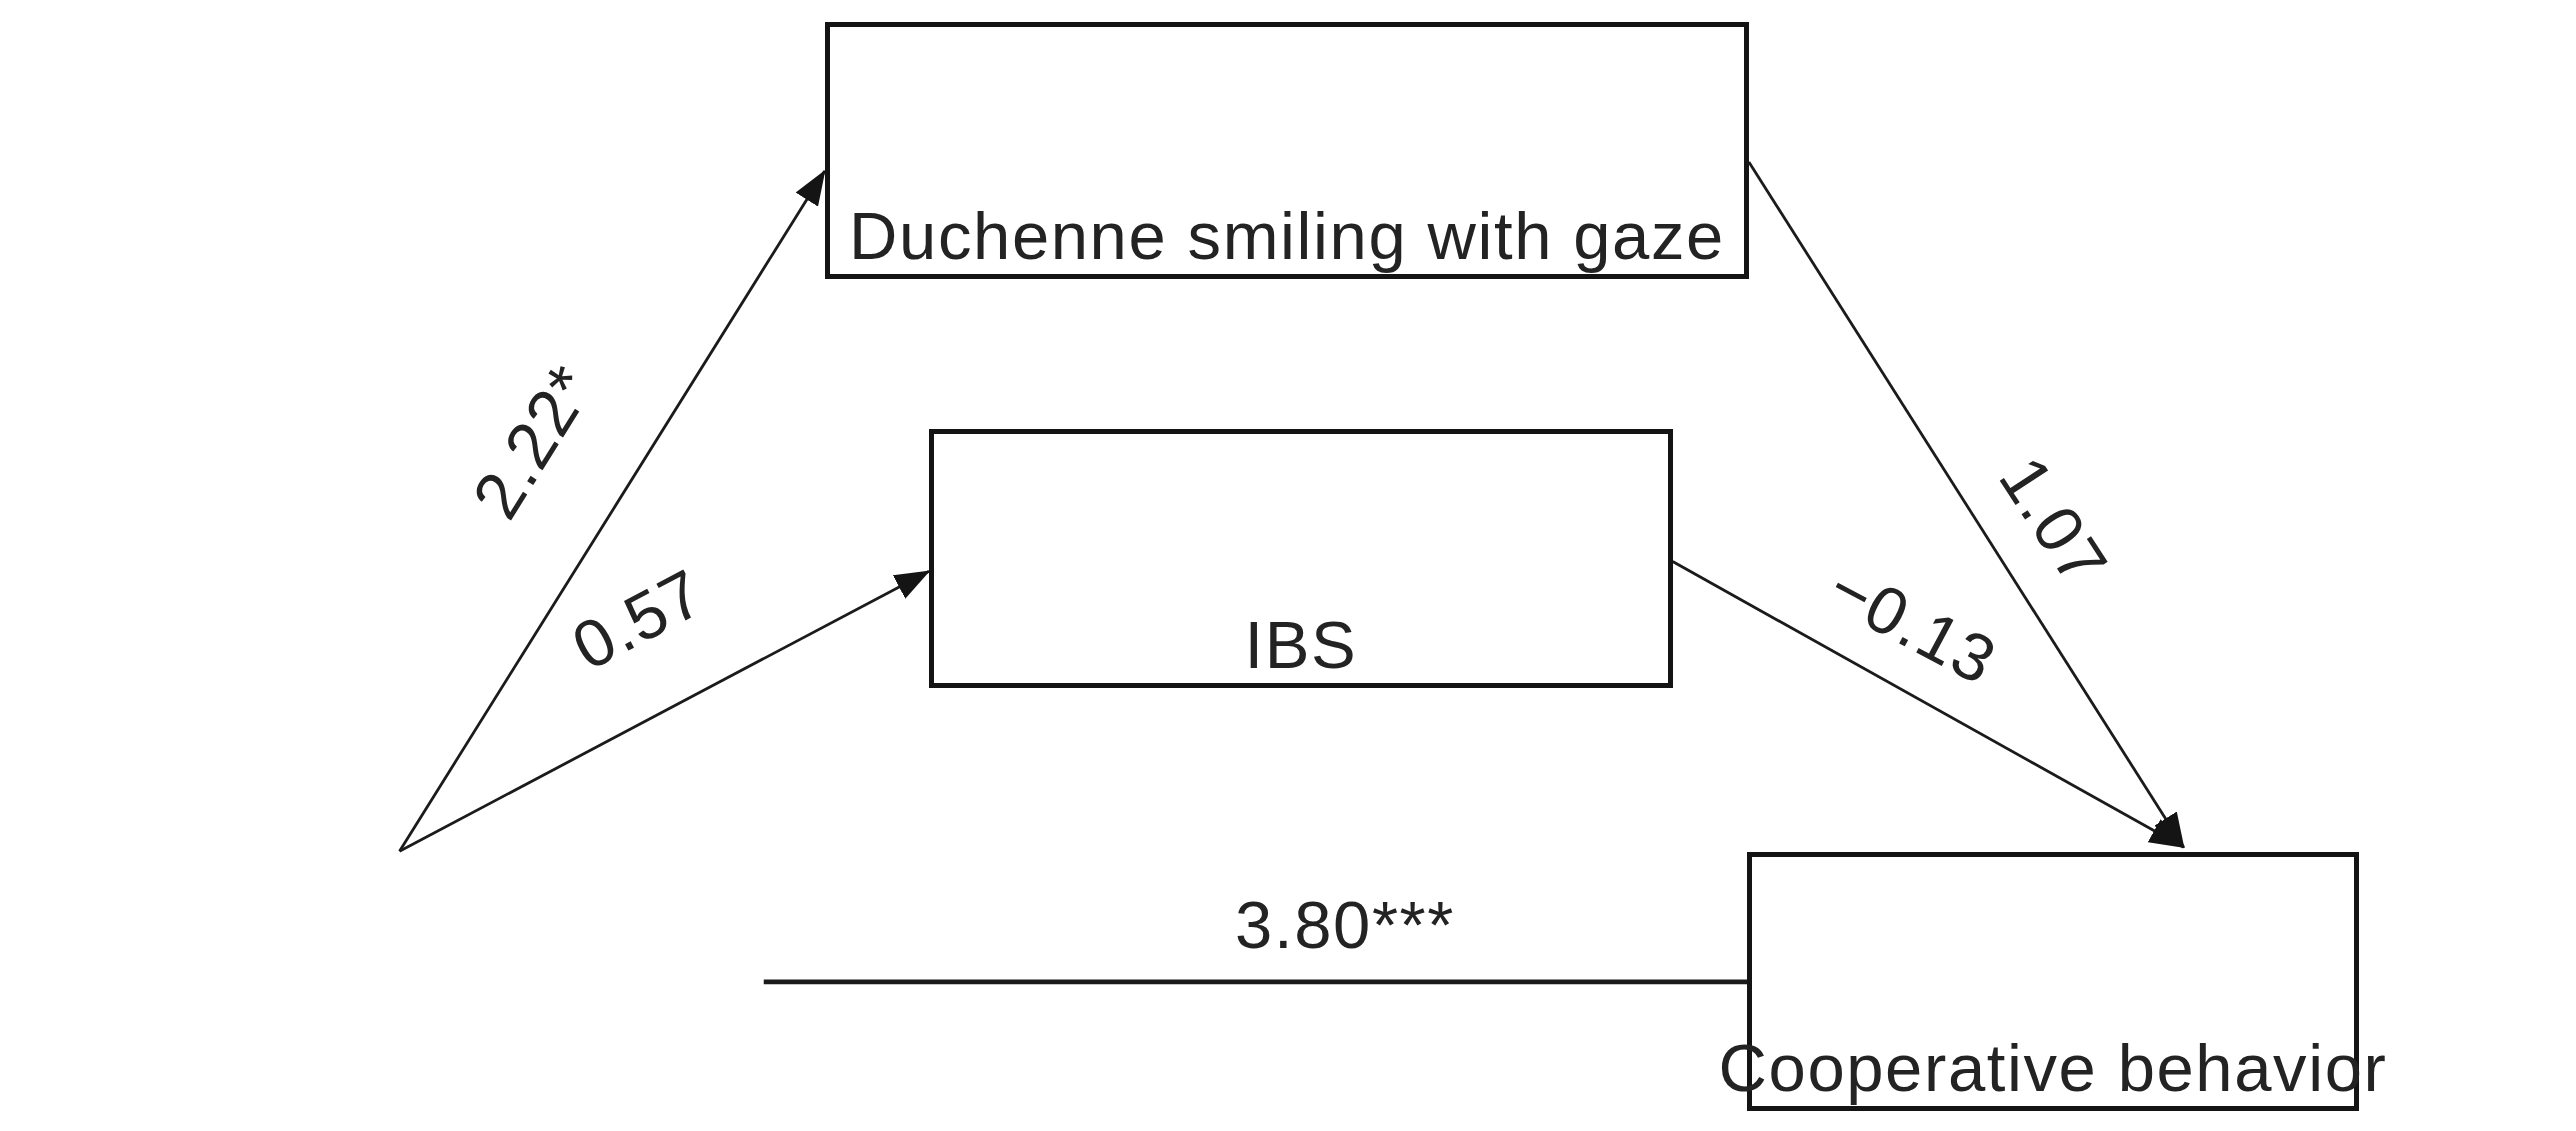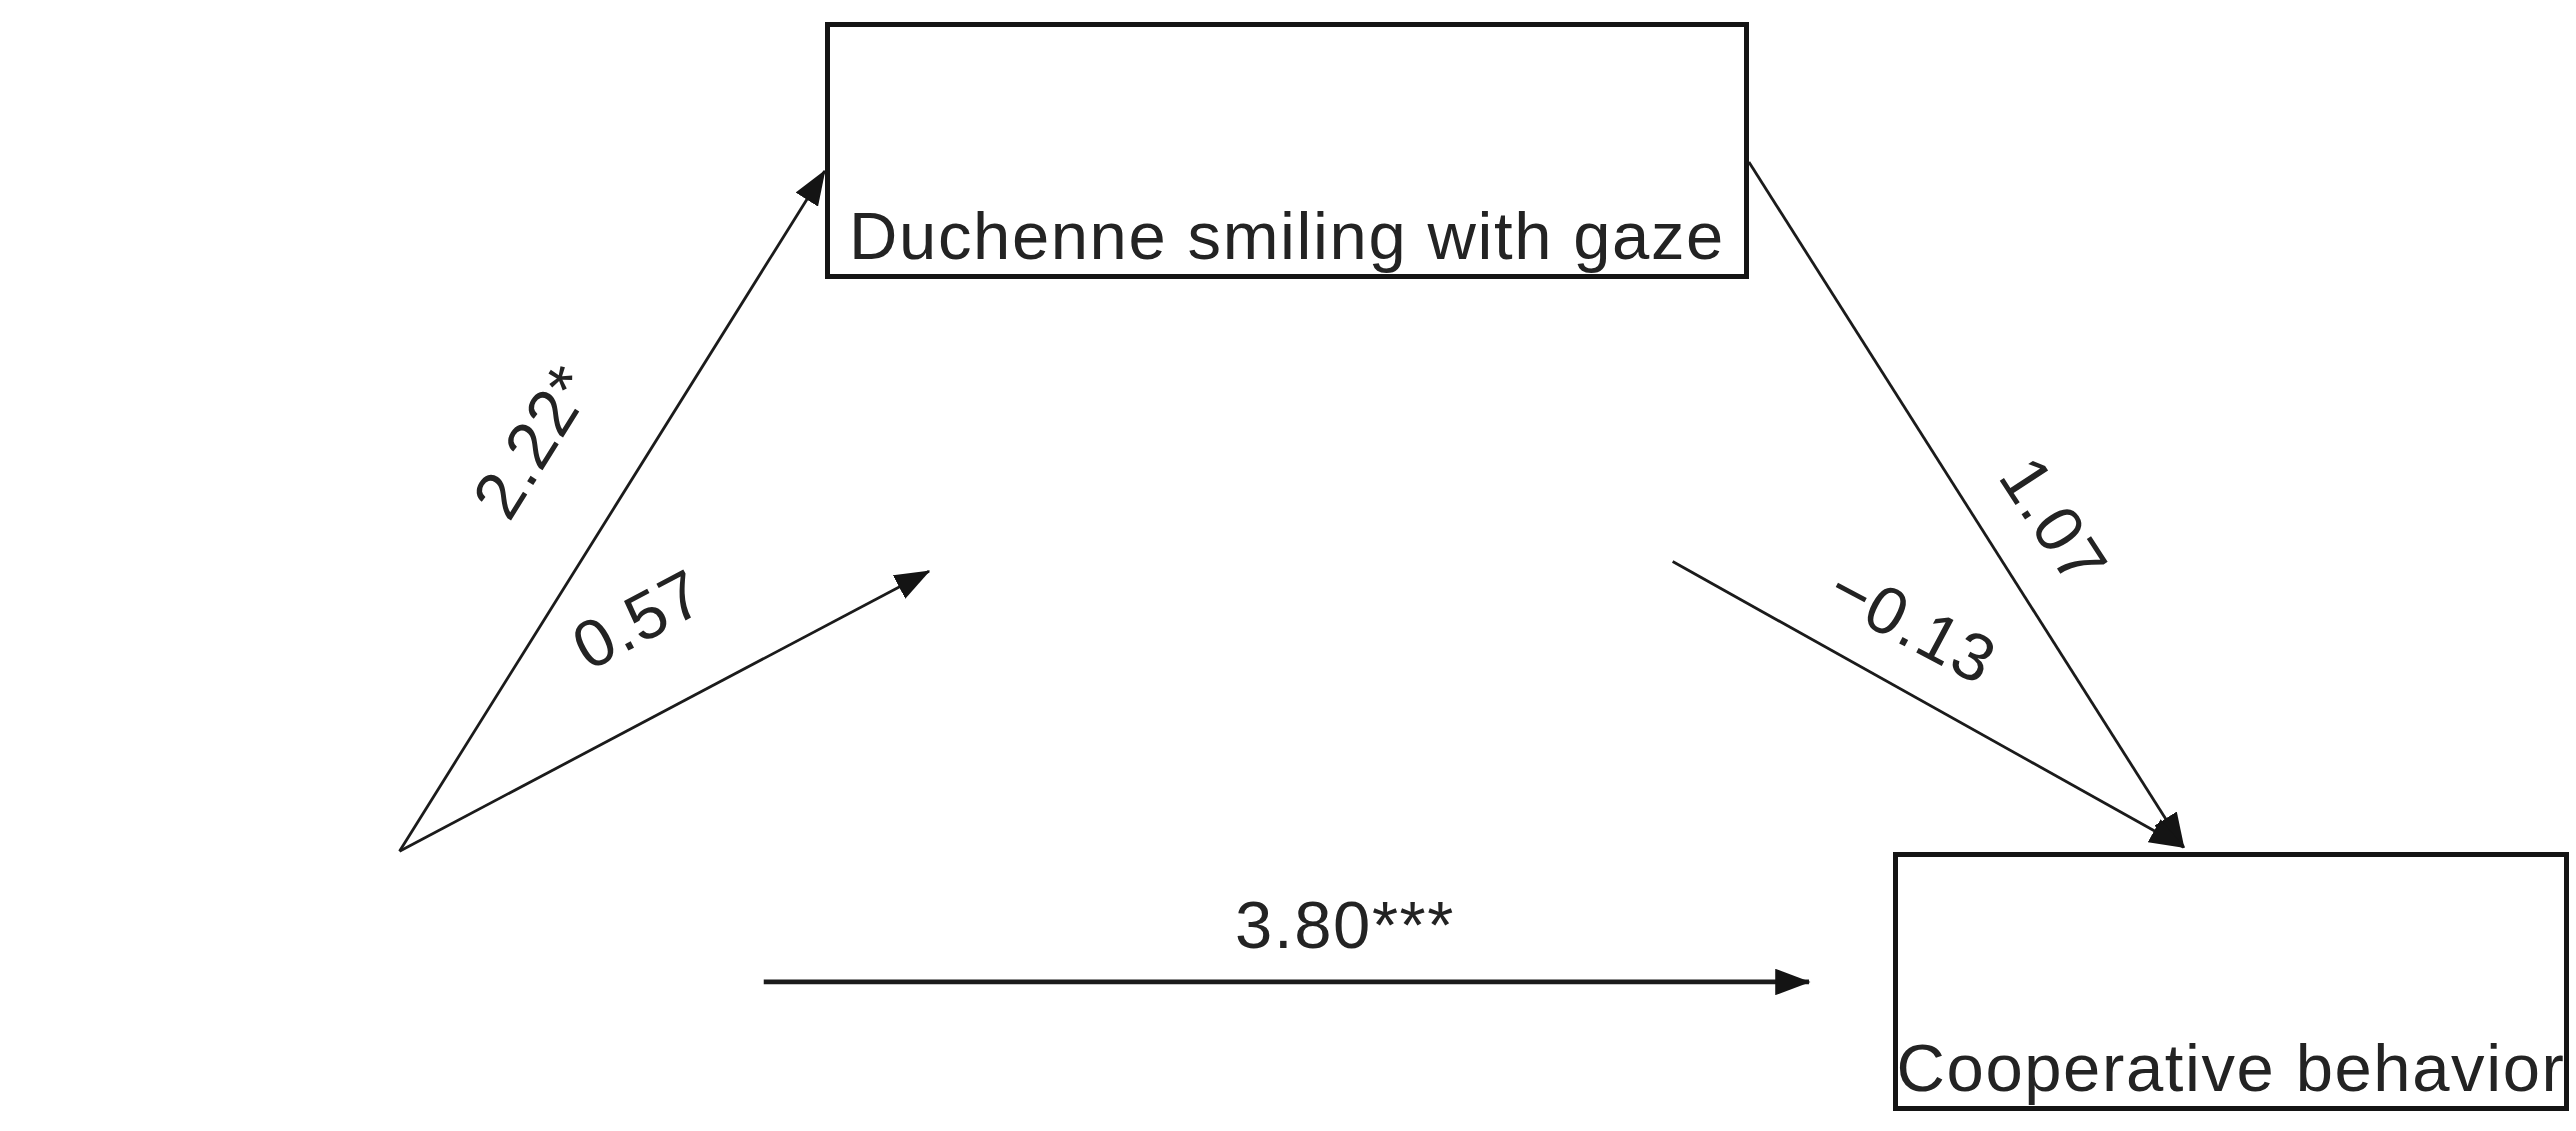--- a/index.html
+++ b/index.html
@@ -25,21 +25,21 @@
     align-items: flex-end;
     justify-content: center;
     font-size: 67px;
     letter-spacing: 1.6px;
     white-space: nowrap;
     color: #232323;
   }
   .node-duchenne        { left: 825px; top: 21.7px;   width: 924px; height: 257px; }
   .node-ibs             { left: 929px; top: 429px;  width: 744px;  height: 259px; }
   .node-cooperativeness { left: 26.5px;   top: 851px; width: 737px;  height: 260px; }
-  .node-behavior        { left: 1893px; top: 852px; width: 676px;  height: 259px; }
+  .node-behavior        { left: 1747px; top: 852px; width: 612px;  height: 259px; }
 
   .arrow-layer {
     position: absolute;
     left: 0; top: 0;
     width: 2576px;
     height: 1132px;
     pointer-events: none;
   }
 
   .edge-label {
@@ -71,20 +71,23 @@
     <line x1="498" y1="1061" x2="1158" y2="712" stroke="#1b1b1b" stroke-width="3.5" marker-end="url(#ah)"></line>
     <line x1="2180" y1="202" x2="2722" y2="1056" stroke="#1b1b1b" stroke-width="3.5" marker-end="url(#ah)"></line>
     <line x1="2085" y1="700" x2="2722" y2="1056" stroke="#1b1b1b" stroke-width="3.5" marker-end="url(#ah)"></line>
     <line x1="952" y1="1224" x2="2255" y2="1224" stroke="#1b1b1b" stroke-width="6" marker-end="url(#ah)"></line>
   </svg>
 
   <div class="node node-duchenne">
     <span>Duchenne smiling with gaze</span>
   </div>
 
+  <div class="node node-ibs">
+    <span>IBS</span>
+  </div>
 
 
   <div class="node node-behavior">
     <span>Cooperative behavior</span>
   </div>
 
   <div class="edge-label label-a">2.22*</div>
   <div class="edge-label label-b">0.57</div>
   <div class="edge-label label-c">1.07</div>
   <div class="edge-label label-d">−0.13</div>

